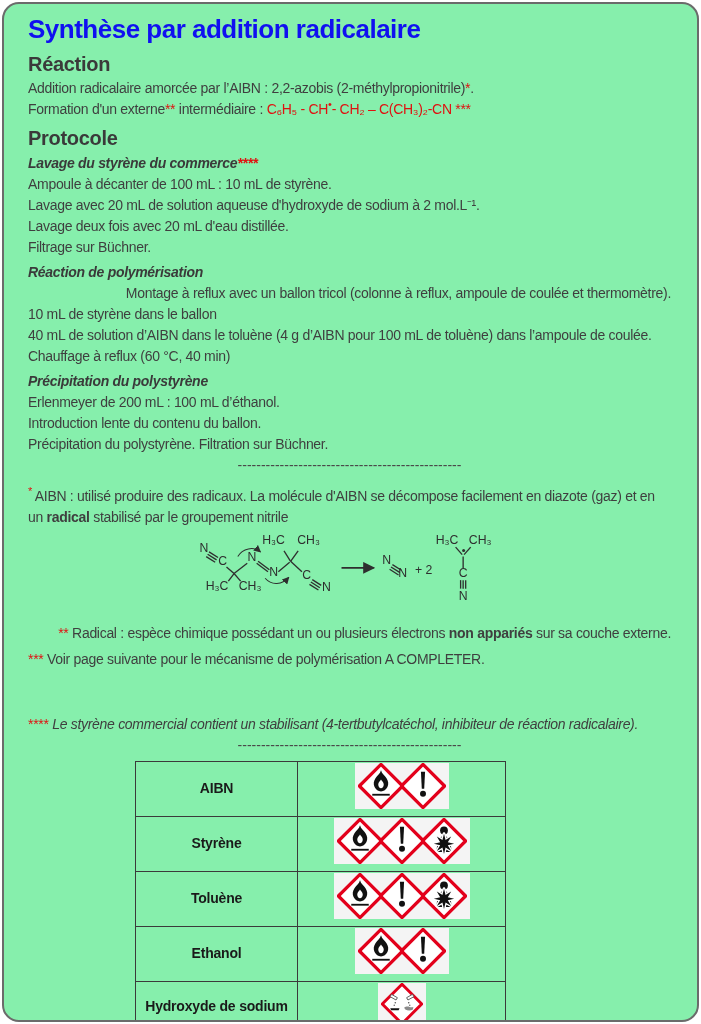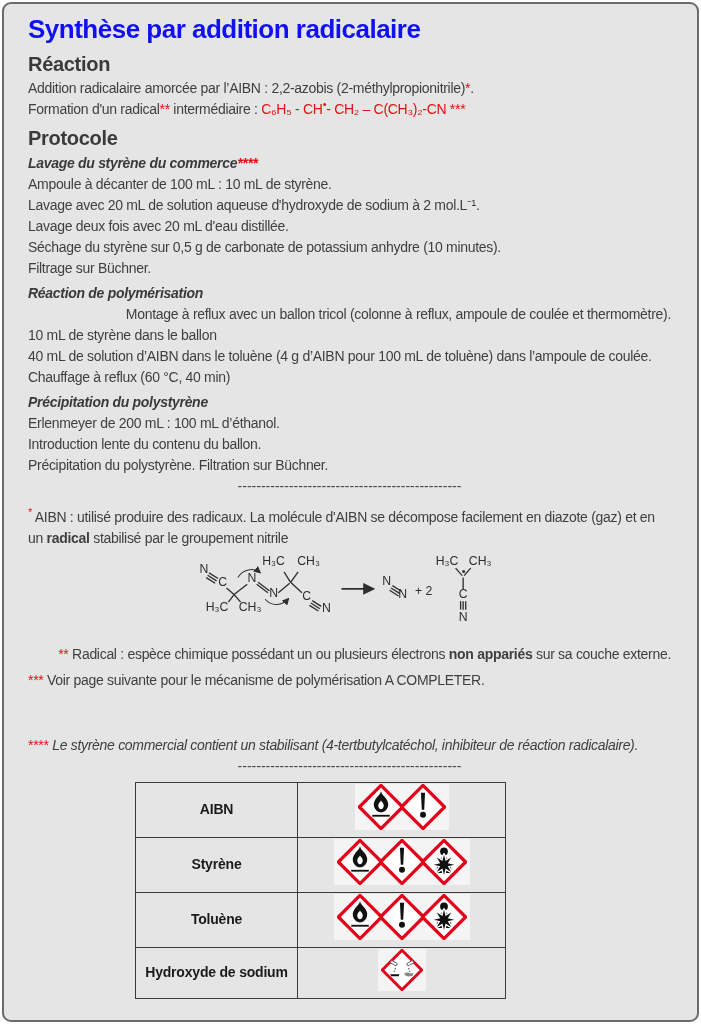--- a/index.html
+++ b/index.html
@@ -1,23 +1,23 @@
 <!DOCTYPE html>
 <html><head>
 <meta charset="utf-8">
 <style>
   * { margin:0; padding:0; box-sizing:border-box; }
   html,body { width:701px; height:1024px; background:#fff; overflow:hidden; }
   body { font-family:"Liberation Sans", sans-serif; }
   .page {
     width:697px; height:1020px; margin:2px;
-    border:2px solid #6b6b6b; border-radius:9px;
+    border:2px solid #6b6b6b; border-radius:17px;
     padding:10px 26px 0 24px;
     color:#3f3f3f; font-size:14px; letter-spacing:-0.3px; line-height:21px;
-    overflow:hidden; background:#e5e5e5;
+    overflow:hidden; background:#86efac;
   }
   h1 { font-size:26px; line-height:30px; color:#1010f0; margin:0 0 10px 0; letter-spacing:-0.5px; }
   h2 { font-size:20px; line-height:21px; color:#3a3a3a; margin:8px 0 3px 0; }
   .subhead { font-size:14px; font-weight:bold; font-style:italic; color:#3a3a3a; margin-top:4px; line-height:21px; }
   .subhead.first { }
   .line { line-height:21px; }
   .red { color:#e01111; }
   .supstar { vertical-align:super; font-size:11px; }
   .supdot { vertical-align:super; font-size:11px; line-height:0; }
   .divider { text-align:center; color:#4a4a4a; letter-spacing:0px; line-height:21px; }
@@ -75,29 +75,28 @@
     </symbol>
   </defs>
 </svg>
 
 <div class="page">
 
   <h1>Synthèse par addition radicalaire</h1>
 
   <h2>Réaction</h2>
   <p class="line"><span>Addition radicalaire amorcée par l’AIBN : 2,2-azobis (2-méthylpropionitrile)</span><span class="red">*</span><span>.</span></p>
-  <p class="line"><span>Formation d'un radical</span><span class="red">**</span><span> intermédiaire : </span><span class="red"><span>C₆H₅ - CH</span><span class="supdot">•</span><span>- CH₂ – C(CH₃)₂-CN </span><span>***</span></span></p>
+  <p class="line"><span>Formation d'un externe</span><span class="red">**</span><span> intermédiaire : </span><span class="red"><span>C₆H₅ - CH</span><span class="supdot">•</span><span>- CH₂ – C(CH₃)₂-CN </span><span>***</span></span></p>
 
   <h2>Protocole</h2>
 
   <h3 class="subhead first"><span>Lavage du styrène du commerce</span><span class="red">****</span></h3>
   <p class="line">Ampoule à décanter de 100 mL : 10 mL de styrène.</p>
   <p class="line">Lavage avec 20 mL de solution aqueuse d'hydroxyde de sodium à 2 mol.L⁻¹.</p>
   <p class="line">Lavage deux fois avec 20 mL d'eau distillée.</p>
-  <p class="line">Séchage du styrène sur 0,5 g de carbonate de potassium anhydre (10 minutes).</p>
   <p class="line">Filtrage sur Büchner.</p>
 
   <h3 class="subhead">Réaction de polymérisation</h3>
   <p class="line nowrap">Montage à reflux avec un ballon tricol (colonne à reflux, ampoule de coulée et thermomètre).</p>
   <p class="line">10 mL de styrène dans le ballon</p>
   <p class="line">40 mL de solution d’AIBN  dans le toluène (4 g d’AIBN pour 100 mL de toluène) dans l’ampoule de coulée. Chauffage à reflux (60 °C, 40 min)</p>
 
   <h3 class="subhead">Précipitation du polystyrène</h3>
   <p class="line">Erlenmeyer de 200 mL : 100 mL d’éthanol.</p>
   <p class="line">Introduction lente du contenu du ballon.</p>
@@ -206,20 +205,31 @@
               </svg>
               <svg class="picto" viewBox="0 0 100 100">
                 <use href="#picto-exclamation"></use>
               </svg>
               <svg class="picto" viewBox="0 0 100 100">
                 <use href="#picto-health-hazard"></use>
               </svg>
             </span></td>
       </tr>
       <tr>
+        <td class="substance">Ethanol</td>
+        <td class="picto-cell"><span class="picto-group">
+              <svg class="picto" viewBox="0 0 100 100">
+                <use href="#picto-flammable"></use>
+              </svg>
+              <svg class="picto" viewBox="0 0 100 100">
+                <use href="#picto-exclamation"></use>
+              </svg>
+            </span></td>
+      </tr>
+      <tr>
         <td class="substance">Hydroxyde de sodium</td>
         <td class="picto-cell"><span class="picto-group">
               <svg class="picto picto-sm" viewBox="0 0 100 100">
                 <use href="#picto-corrosive"></use>
               </svg>
             </span></td>
       </tr>
     </tbody>
   </table>
 

